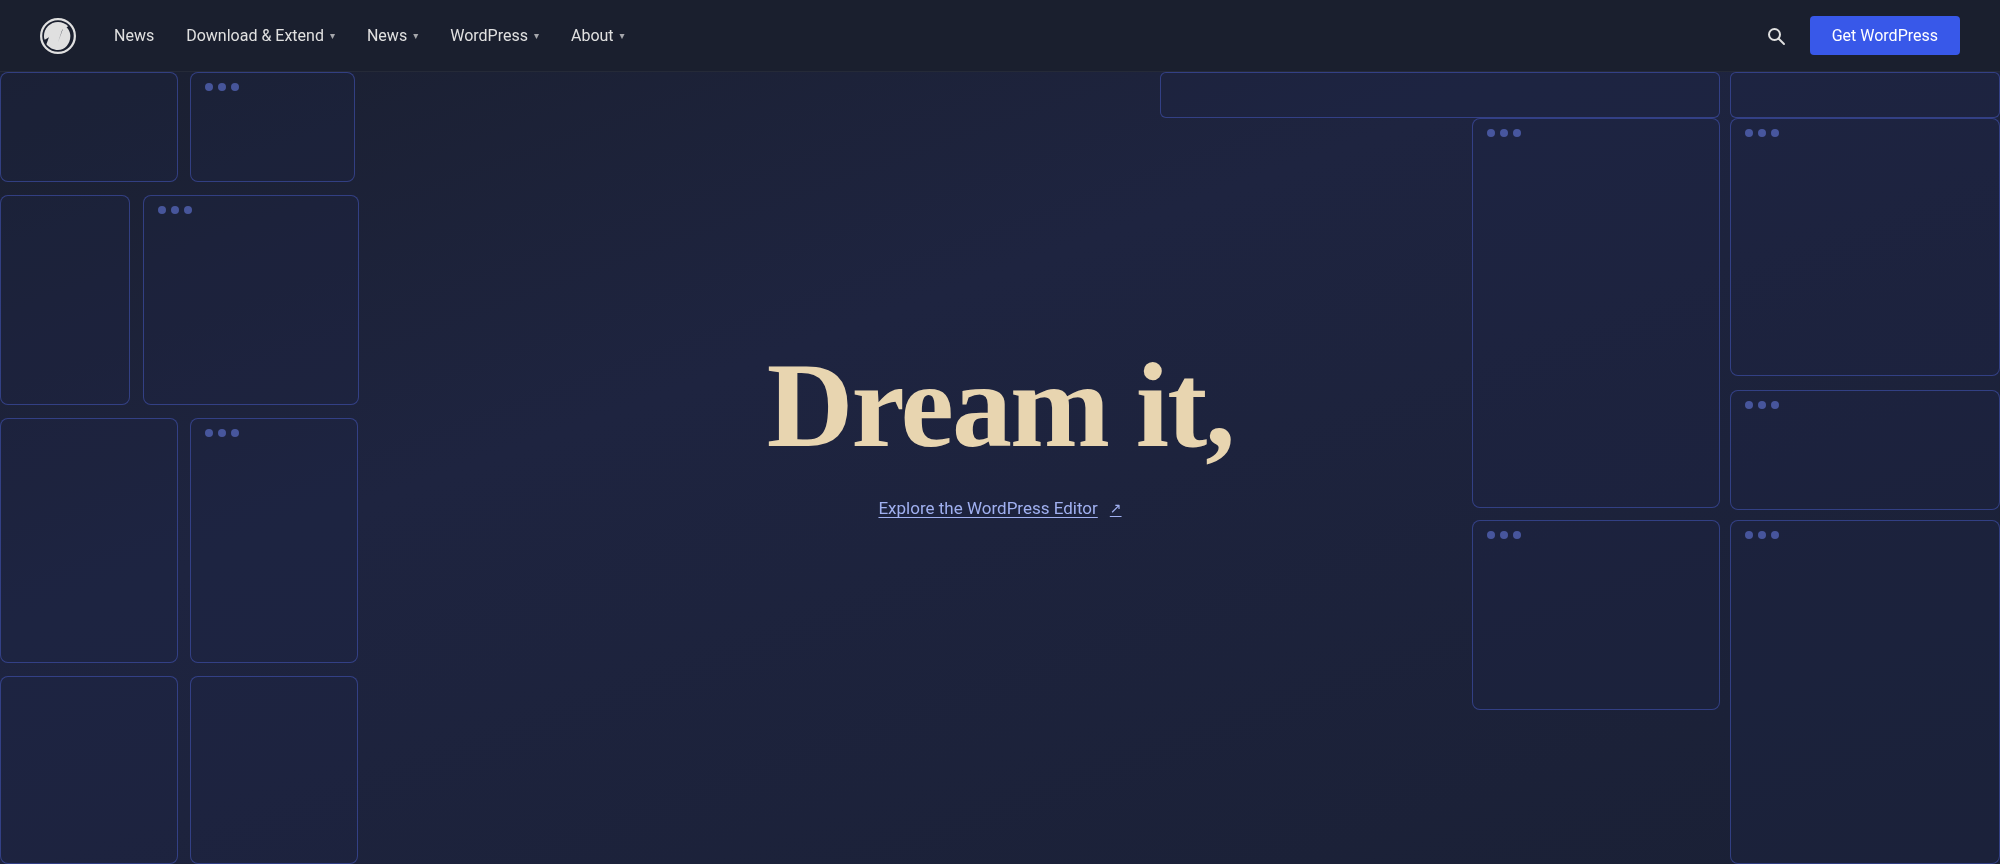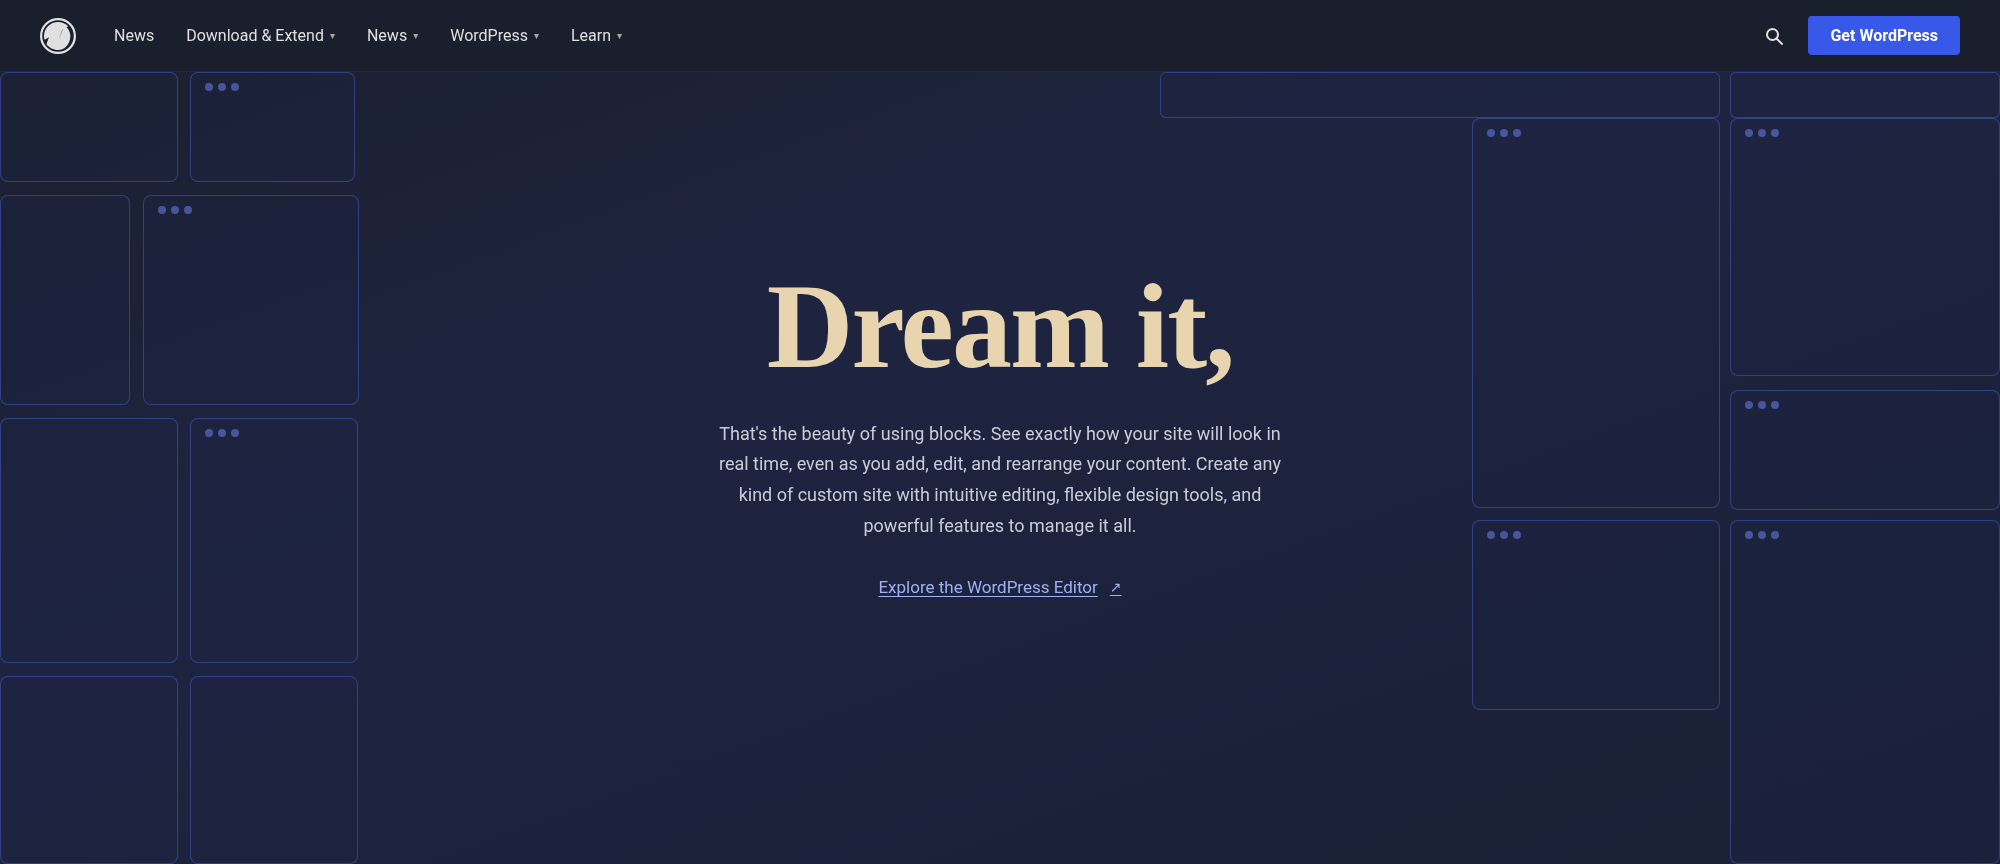--- a/index.html
+++ b/index.html
@@ -88,21 +88,21 @@
       justify-content: center;
     }
 
     .get-wordpress-btn {
       background-color: #3858e9;
       color: #fff;
       border: none;
       border-radius: 4px;
       padding: 10px 22px;
       font-size: 16px;
-      font-weight: 700;
+      font-weight: 400;
       cursor: pointer;
       text-decoration: none;
       transition: background 0.2s;
     }
 
     
     .hero {
       position: relative;
       width: 100%;
       height: 864px;
@@ -243,21 +243,21 @@
       </a>
       <a class="nav-item">
         <span>News</span>
         <span class="chevron">▾</span>
       </a>
       <a class="nav-item">
         <span>WordPress</span>
         <span class="chevron">▾</span>
       </a>
       <a class="nav-item">
-        <span>Learn</span>
+        <span>About</span>
         <span class="chevron">▾</span>
       </a>
     </div>
   </div>
 
   <div class="nav-right">
     <button class="search-btn">
       <svg width="20" height="20" viewBox="0 0 20 20" fill="none">
         <circle cx="8.5" cy="8.5" r="5.5" stroke="#e0e0e0" stroke-width="2"></circle>
         <line x1="12.5" y1="12.5" x2="18" y2="18" stroke="#e0e0e0" stroke-width="2" stroke-linecap="round"></line>
@@ -335,21 +335,20 @@
           <span></span>
         </div>
     </div>
   </div>
 
   <div class="hero-content">
     <h1 class="hero-title">
       <span class="line1">Dream it,</span>
     </h1>
 
-    <p class="hero-description">That's the beauty of using blocks. See exactly how your site will look in real time, even as you add, edit, and rearrange your content. Create any kind of custom site with intuitive editing, flexible design tools, and powerful features to manage it all.</p>
 
     <a class="explore-link">
       <span>Explore the WordPress Editor</span>
       <span class="arrow-icon">↗</span>
     </a>
   </div>
 
 </section>
 
 </body></html>

